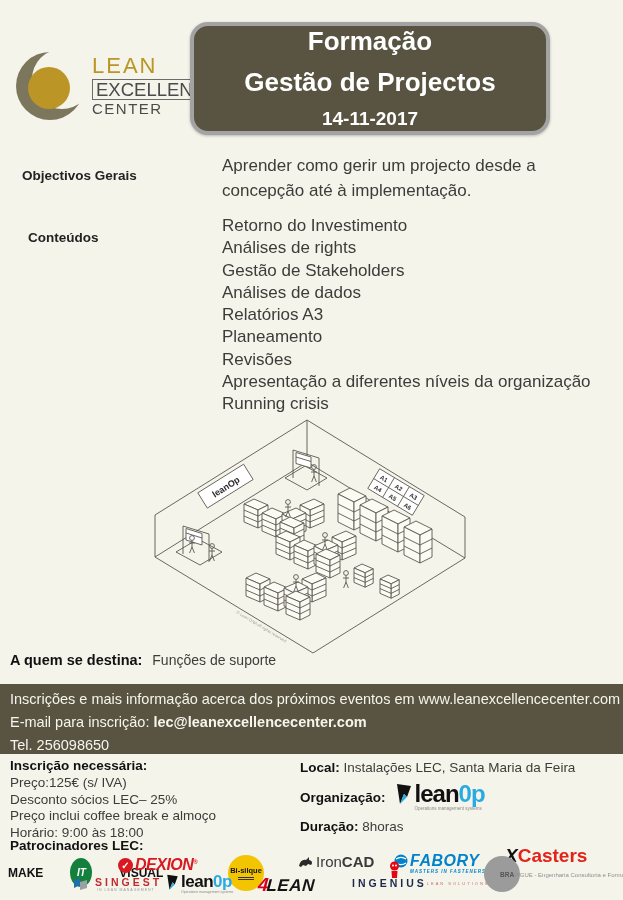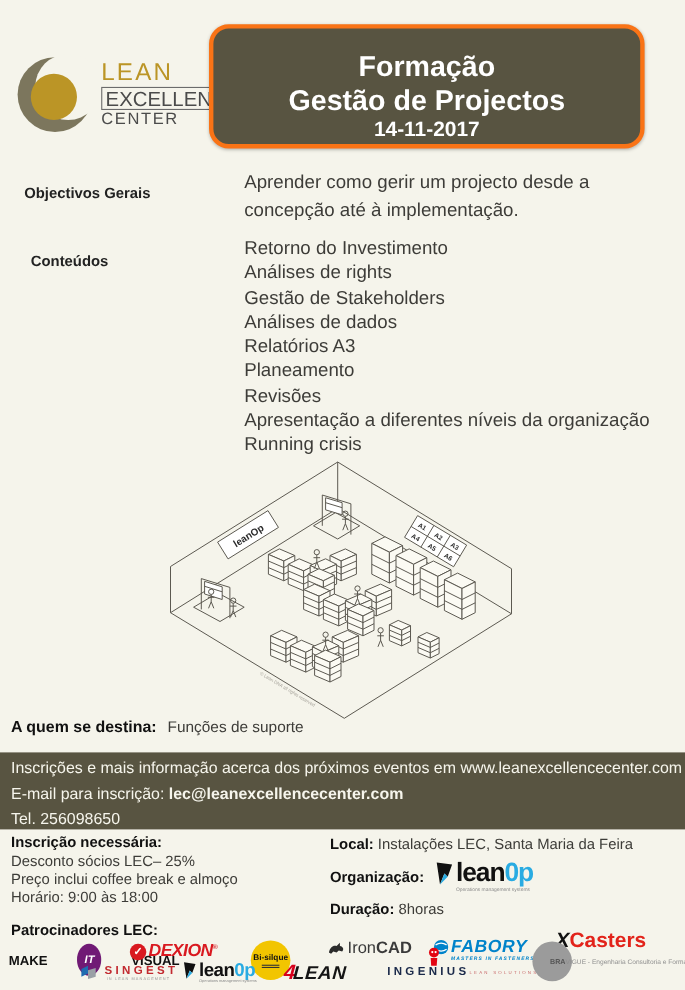--- a/index.html
+++ b/index.html
@@ -5,23 +5,23 @@
   html,body{margin:0;padding:0;}
   body{width:623px;height:900px;position:relative;background:#f5f4eb;
        font-family:"Liberation Sans",sans-serif;color:#3d3c38;overflow:hidden;}
   .abs{position:absolute;}
 
   
   .logo-text{position:absolute;left:92px;top:55px;line-height:1.04;}
   .logo-lean{color:#bb9526;font-size:22px;letter-spacing:2px;font-weight:400;}
   .logo-exc{color:#4b4b4b;font-size:18.5px;border:1px solid #6b6b6b;padding:0 3px;display:inline-block;margin:1px 0;}
   .logo-center{color:#4b4b4b;font-size:15px;letter-spacing:1.5px;}
-  .titlebox{position:absolute;left:190px;top:22px;width:396px;height:113px;background:#585441;
-            border:4px solid #f97316;border-radius:18px;box-sizing:border-box;
-            display:flex;flex-direction:column;align-items:center;justify-content:flex-end;
+  .titlebox{position:absolute;left:190px;top:22px;width:360px;height:113px;background:#585441;
+            border:4px solid #a3a3a3;border-radius:18px;box-sizing:border-box;
+            display:flex;flex-direction:column;align-items:center;justify-content:space-between;
             color:#ffffff;box-shadow:0 1px 3px rgba(0,0,0,.25);}
   .titlebox .t1,.titlebox .t2{font-size:26px;font-weight:bold;line-height:31px;}
   .titlebox .dt{font-size:19px;font-weight:bold;line-height:24px;}
 
   
   .sec-label{font-weight:bold;font-size:13.5px;color:#222;}
   .body-text{font-size:17px;line-height:25px;color:#3d3c38;}
   .list-item{font-size:17px;line-height:22.3px;color:#3d3c38;}
 
   
@@ -52,21 +52,21 @@
   .leanop .op{font-weight:bold;color:#29abe2;}
   .leanop .tag{color:#8a8a8a;}
   .leanop-lg .word{font-size:24px;letter-spacing:-1px;}
   .leanop-lg .tag{font-size:4.5px;margin-top:1px;}
   .leanop-sm .word{font-size:17px;letter-spacing:-0.5px;}
   .leanop-sm .tag{font-size:3.5px;margin-top:1px;}
 
   
   .sp{position:absolute;white-space:nowrap;}
   .miv{font-size:12px;font-weight:bold;color:#111;display:flex;align-items:center;}
-  .miv-circle{width:22px;height:29px;border-radius:50%;background:#701a75;color:#fff;
+  .miv-circle{width:22px;height:29px;border-radius:50%;background:#15803d;color:#fff;
               display:inline-flex;align-items:center;justify-content:center;
               font-style:italic;font-size:10px;margin:0 3px;text-align:right;}
   .dexion{display:flex;align-items:center;color:#d91920;font-weight:bold;font-style:italic;}
   .dexion .name{font-size:16px;letter-spacing:-0.5px;}
   .dexion .reg{font-size:6px;vertical-align:top;margin-top:-6px;}
   .dex-ic{width:15px;height:15px;border-radius:50%;background:#d91920;color:#fff;
           display:inline-flex;align-items:center;justify-content:center;font-size:10px;
           font-style:normal;margin-right:2px;}
   .bisilque{width:36px;height:36px;border-radius:50%;background:#f2c500;color:#111;
             display:flex;flex-direction:column;align-items:center;justify-content:center;text-align:center;}
@@ -244,20 +244,21 @@
 <div class="banner">
   <div>Inscrições e mais informação acerca dos próximos eventos em www.leanexcellencecenter.com</div>
   <div>
     <span>E-mail para inscrição: </span><b>lec@leanexcellencecenter.com</b>
   </div>
   <div>Tel. 256098650</div>
 </div>
 
 <div class="det-left">
   <div class="title">Inscrição necessária:</div>
+  <div>Preço:125€ (s/ IVA)</div>
   <div>Desconto sócios LEC– 25%</div>
   <div>Preço inclui coffee break e almoço</div>
   <div>Horário: 9:00 às 18:00</div>
 </div>
 <div class="sponsors-title">Patrocinadores LEC:</div>
 
 <div class="det-right">
   <div class="det-row">
     <b>Local: </b><span>Instalações LEC, Santa Maria da Feira</span>
   </div>

